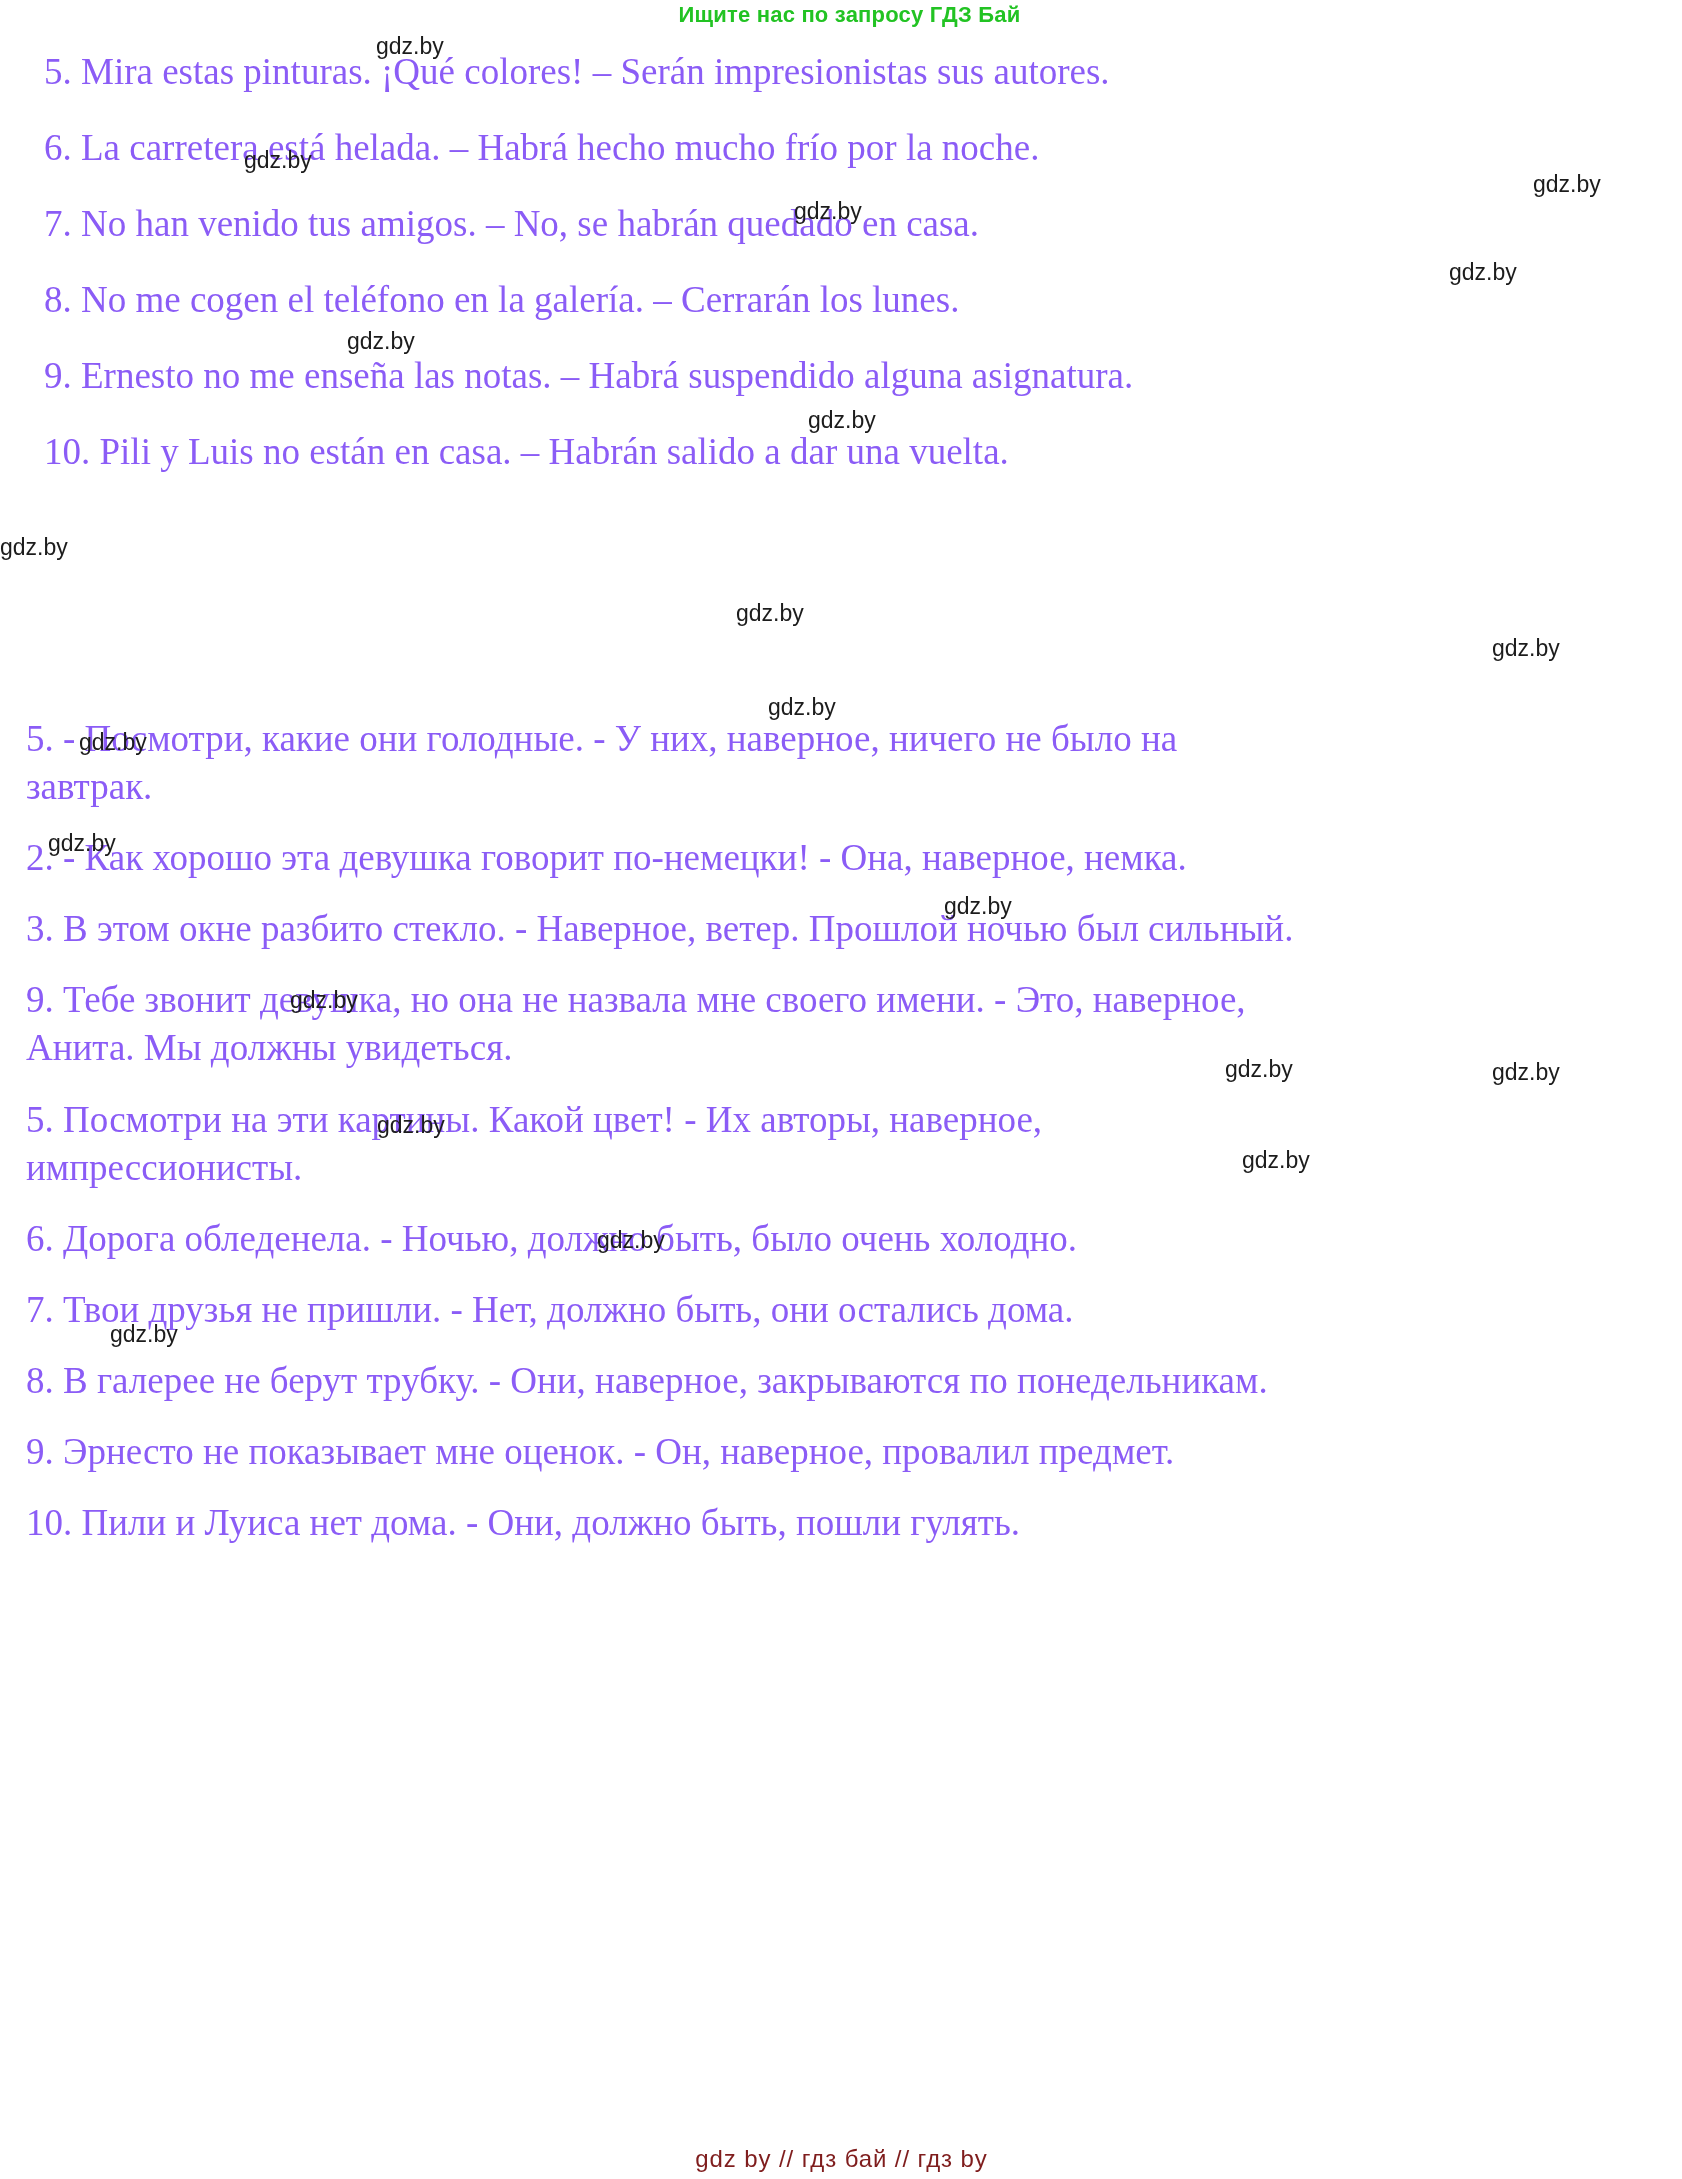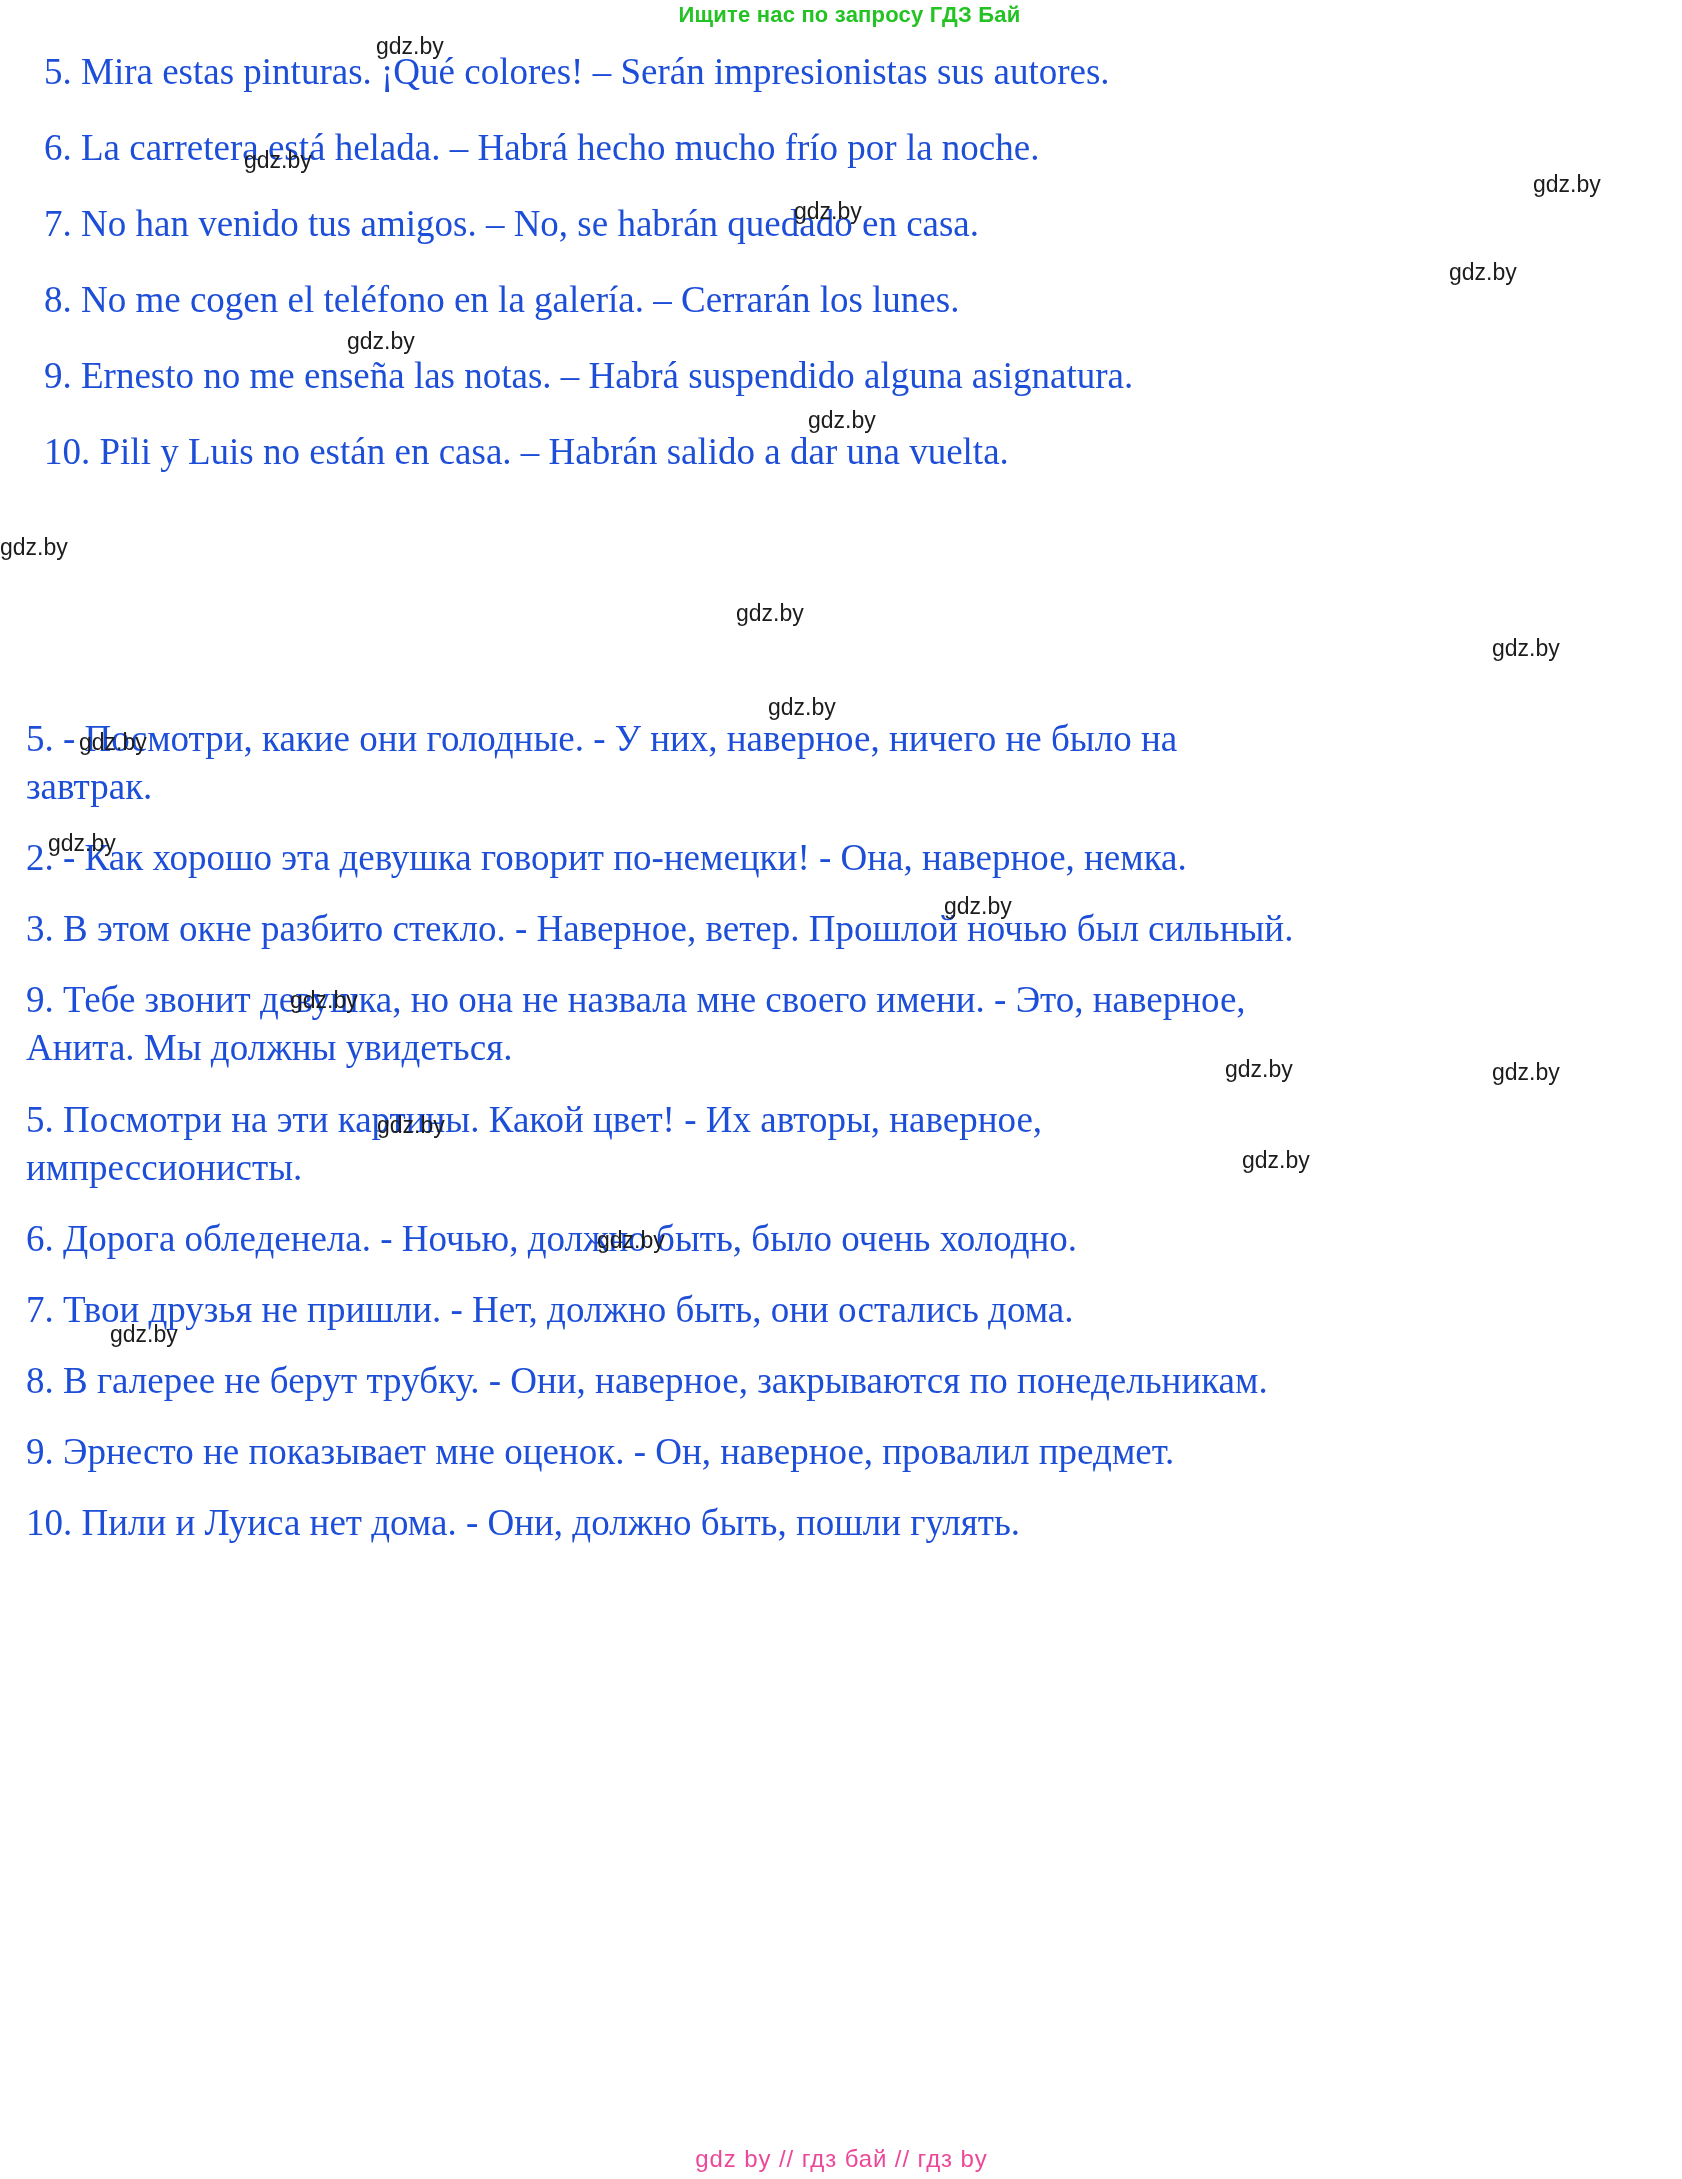--- a/index.html
+++ b/index.html
@@ -53,21 +53,21 @@
 
   .exercise-block {
     position: relative;
     padding: 0 0 0 0;
   }
 
   .answer-line {
     position: relative;
     font-size: 37px;
     line-height: 1.30;
-    color: #1d4ed8;
+    color: #8b5cf6;
     white-space: pre-wrap;
   }
 
   
   .block-es {
     position: absolute;
     left: 44px;
     top: 17.6px;
     width: 1598px;
   }
@@ -165,16 +165,16 @@
       <div class="wm" style="left: 944px; top: 893px; font-size: 23px; color: rgb(28, 28, 28);">gdz.by</div>
       <div class="wm" style="left: 1225px; top: 1056px; font-size: 23px; color: rgb(28, 28, 28);">gdz.by</div>
       <div class="wm" style="left: 290px; top: 987px; font-size: 23px; color: rgb(28, 28, 28);">gdz.by</div>
       <div class="wm" style="left: 1492px; top: 1059px; font-size: 23px; color: rgb(28, 28, 28);">gdz.by</div>
       <div class="wm" style="left: 377px; top: 1112px; font-size: 23px; color: rgb(28, 28, 28);">gdz.by</div>
       <div class="wm" style="left: 1242px; top: 1147px; font-size: 23px; color: rgb(28, 28, 28);">gdz.by</div>
       <div class="wm" style="left: 597px; top: 1227px; font-size: 23px; color: rgb(28, 28, 28);">gdz.by</div>
       <div class="wm" style="left: 110px; top: 1321px; font-size: 23px; color: rgb(28, 28, 28);">gdz.by</div>
     </div>
 
-  <div class="footer-strip" style="color: #ec4899;">gdz by  //  гдз бай  //  гдз by</div>
+  <div class="footer-strip" style="color: #7f1d1d;">gdz by  //  гдз бай  //  гдз by</div>
 
 </div>
 
 
 </body></html>

